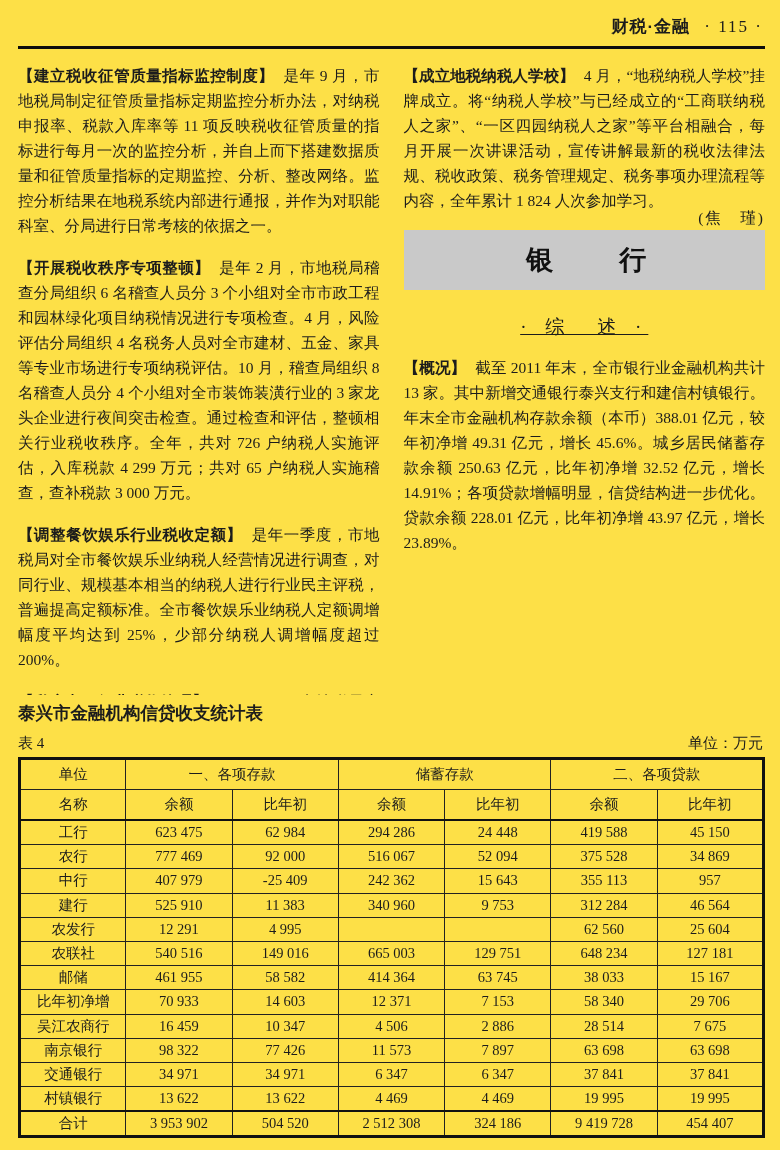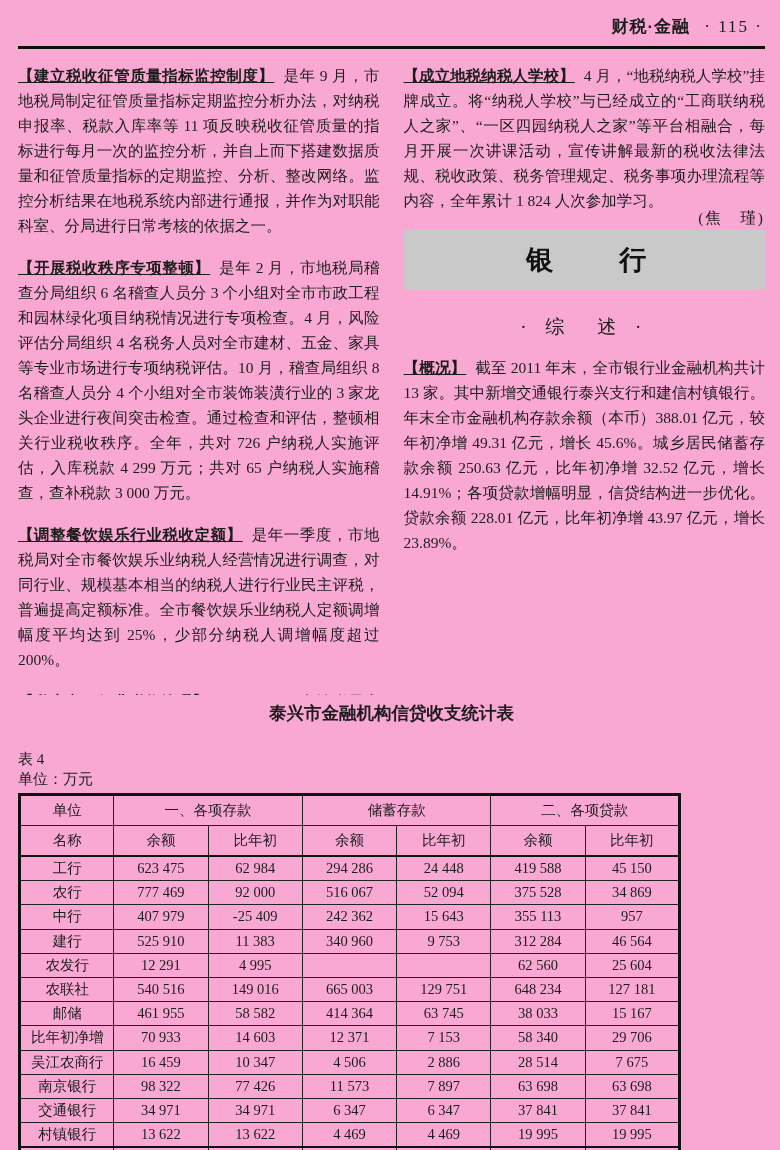--- a/index.html
+++ b/index.html
@@ -1,19 +1,19 @@
 <!DOCTYPE html>
 <html><head>
 <meta charset="utf-8">
 <style>
   html,body{margin:0;padding:0;background:#e8e8e8;}
   .page{
     position:relative;
     width:780px;height:1150px;
-    background:#f9a8d4;
+    background:#fde047;
     box-sizing:border-box;
     padding:12px 15px 0 18px;
     font-family:"Liberation Serif","DejaVu Serif",serif;
     color:#1c1c1c;
     overflow:hidden;
   }
   
   .running-head{
     text-align:right;
     font-size:17px;
@@ -43,21 +43,20 @@
     font-size:15.5px;
     line-height:25px;
     text-align:justify;
     text-justify:inter-ideograph;
   }
   .entry{margin:0 0 17px 0;}
   .entry-head{
     font-family:"Liberation Sans","DejaVu Sans",sans-serif;
     font-weight:bold;
     margin-right:9px;
-    text-decoration:underline;
   }
   .author{float:right;letter-spacing:2px;margin-top:17px;}
 
   .section-banner{
     margin-top:12px;
     height:60px;
     background:#c9c9c9;
     display:flex;align-items:center;justify-content:center;
     font-family:"Liberation Sans","DejaVu Sans",sans-serif;
     font-weight:bold;
@@ -65,40 +64,39 @@
     letter-spacing:4px;
     color:#111;
     padding-left:8px;
   }
   .section-sub{
     text-align:center;
     font-size:19px;
     letter-spacing:7px;
     margin:24px 0 16px 0;
     font-family:"Liberation Serif","DejaVu Serif",serif;
+    text-decoration:underline;
   }
 
   
   .table-block{margin-top:6px;}
   .table-title{
-    text-align:center;
     font-family:"Liberation Sans","DejaVu Sans",sans-serif;
     font-weight:bold;
     font-size:17.5px;
-    margin:2px 0 24px 0;
+    margin:2px 0 8px 0;
   }
   .table-caption{
     display:flex;justify-content:space-between;
     font-size:15px;
     margin:0 2px 4px 0;
     line-height:20px;
-    flex-direction:column;
   }
   table.stats{
-    width:663px;
+    width:747px;
     table-layout:fixed;
     border-collapse:collapse;
     font-size:14.5px;
     border:3px solid #111;
   }
   table.stats th, table.stats td{
     border:1.4px solid #222;
     text-align:center;
     font-weight:normal;
     padding:0 2px;

